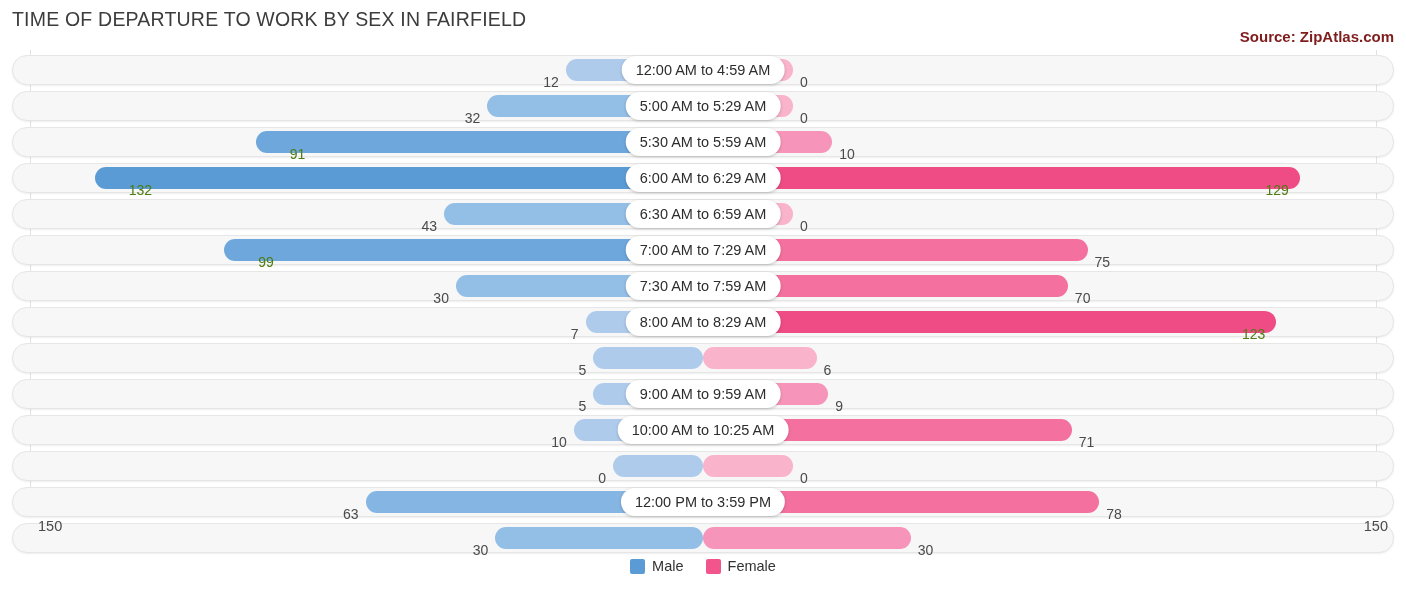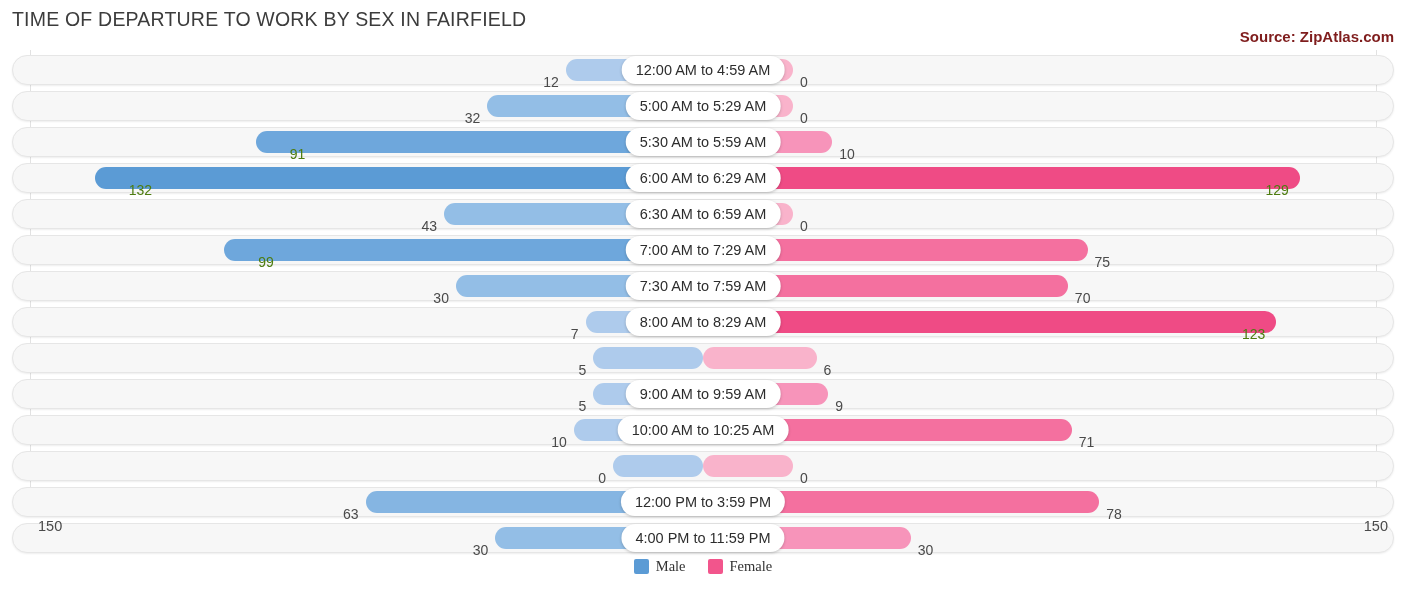--- a/index.html
+++ b/index.html
@@ -124,21 +124,20 @@
   .axis-right { right: 18px; }
 
   .legend {
     position: absolute;
     top: 508px;
     left: 0; width: 1406px;
     display: flex;
     align-items: center;
     justify-content: center;
     gap: 22px;
-    font-family: Liberation Serif, serif;
   }
   .legend-item {
     display: flex;
     align-items: center;
     gap: 7px;
     font-size: 14.5px;
     color: #333;
   }
   .swatch { width: 15px; height: 15px; border-radius: 2px; display: inline-block; }
 </style>
@@ -282,21 +281,20 @@
             <div class="center-pill">12:00 PM to 3:59 PM</div>
           </div>
         </div>
         <div class="row" style="top: 473px; text-align: right;">
           <div class="track"></div>
           <div class="bars">
             <div class="bar male" style="width: 207.8px; background: rgb(147, 190, 230);"></div>
             <div class="bar-val" style="right: calc(50% + 214.8px);">30</div>
             <div class="bar female" style="width: 207.8px; background: rgb(247, 148, 186);"></div>
             <div class="bar-val" style="left: calc(50% + 214.8px);">30</div>
-            <div class="center-pill">4:00 PM to 11:59 PM</div>
           </div>
         </div>
       </div>
 
     <div class="axis-left">150</div>
     <div class="axis-right">150</div>
 
     <div class="legend" id="legend-host">
         <div class="legend-item">
           <span class="swatch" style="background: rgb(91, 155, 213);"></span>

